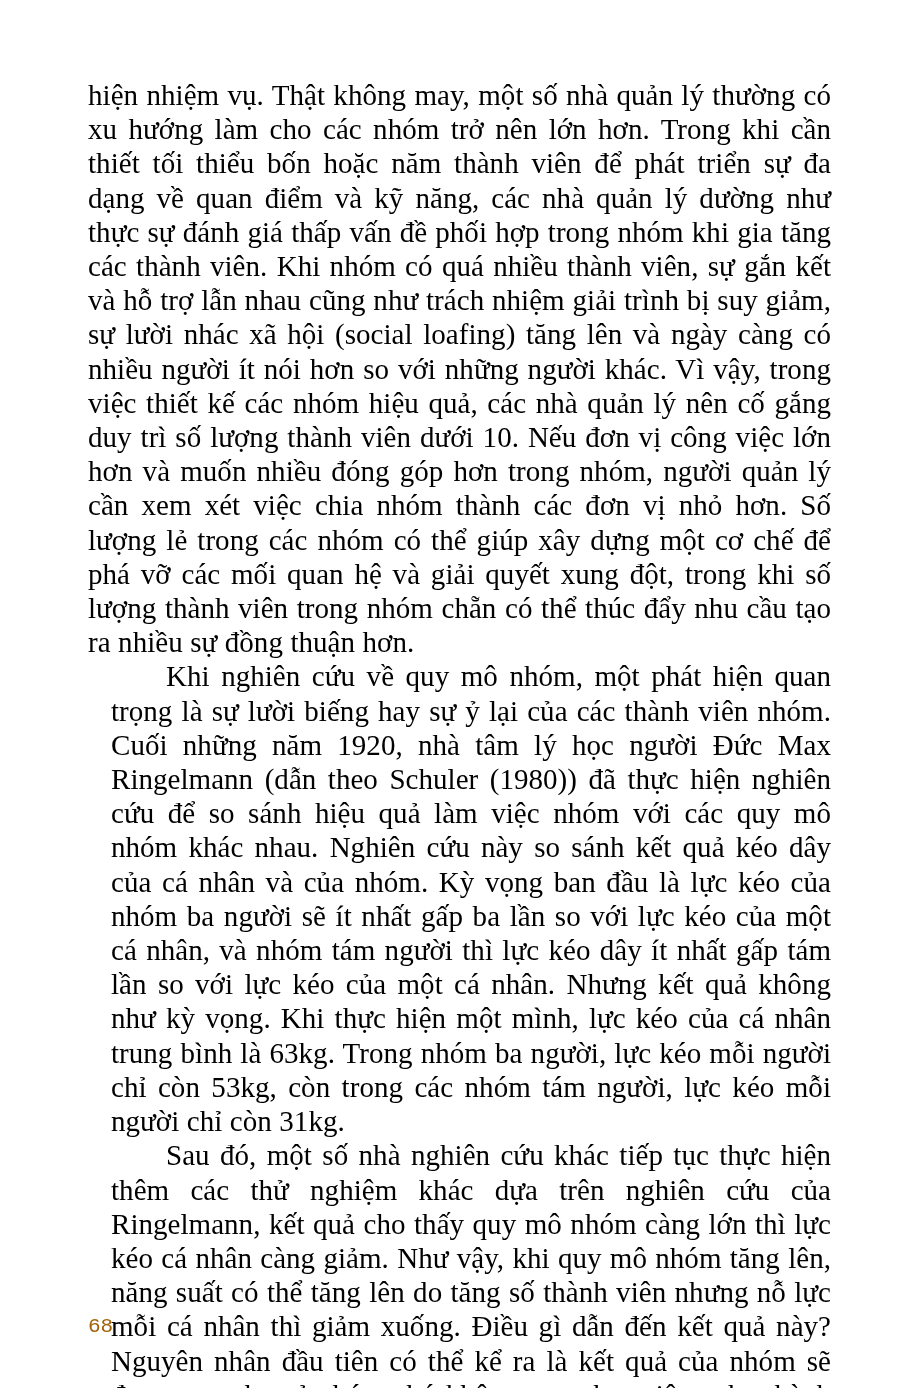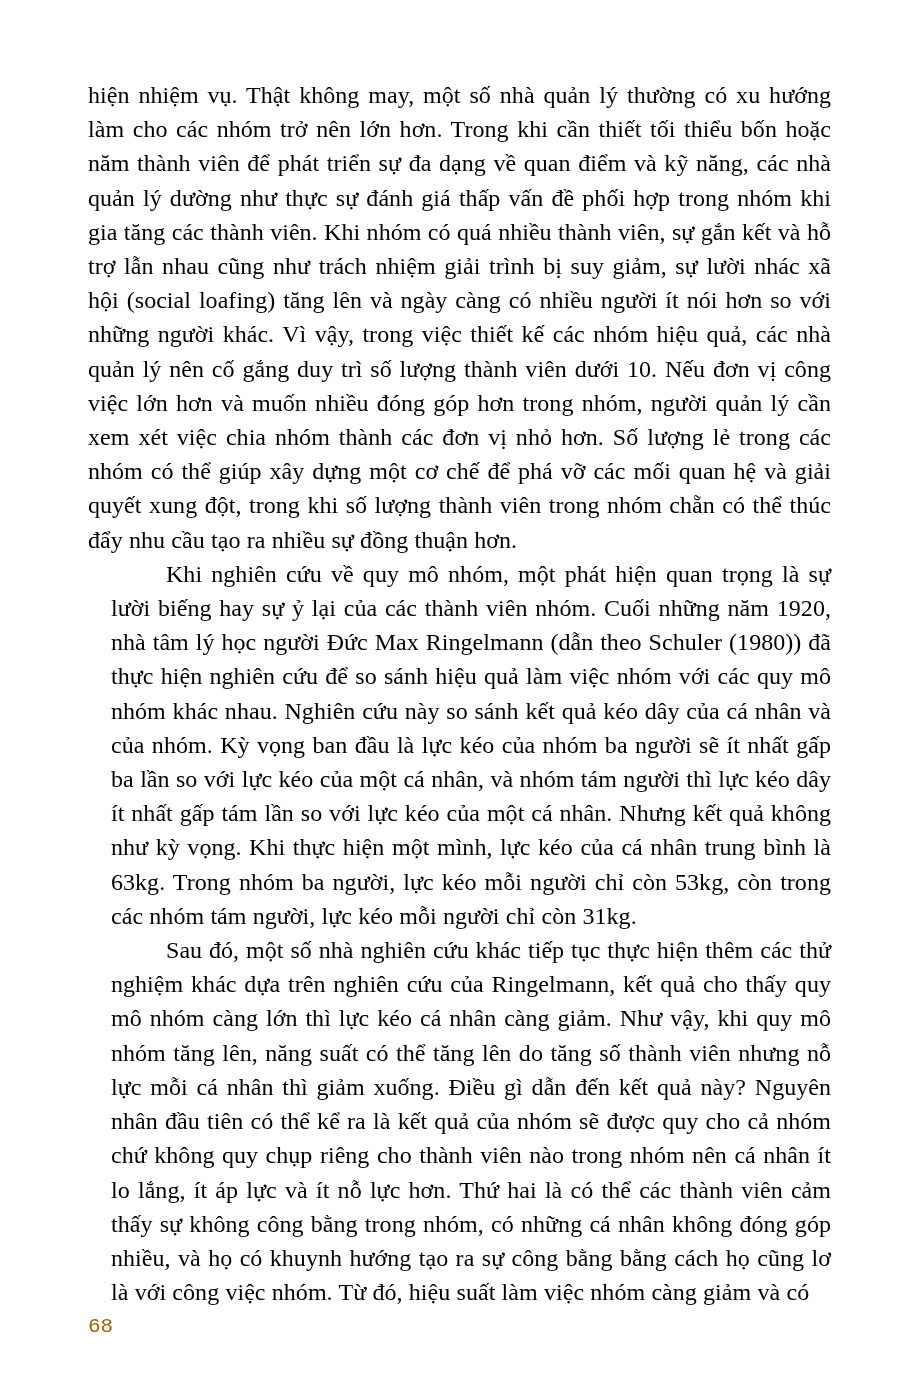--- a/index.html
+++ b/index.html
@@ -23,21 +23,21 @@
   }
   .text-block {
     position: absolute;
     left: 88px;
     top: 78px;
     width: 743px;
   }
   .para {
     margin: 0;
     padding: 0;
-    font-size: 24px;
+    font-size: 29px;
     line-height: 34.2px;
     text-align: justify;
     text-justify: inter-word;
     letter-spacing: 0.04px;
     word-spacing: 0.2px;
     hyphens: none;
     -webkit-hyphens: none;
   }
   .para.indent {
     text-indent: 55px;

